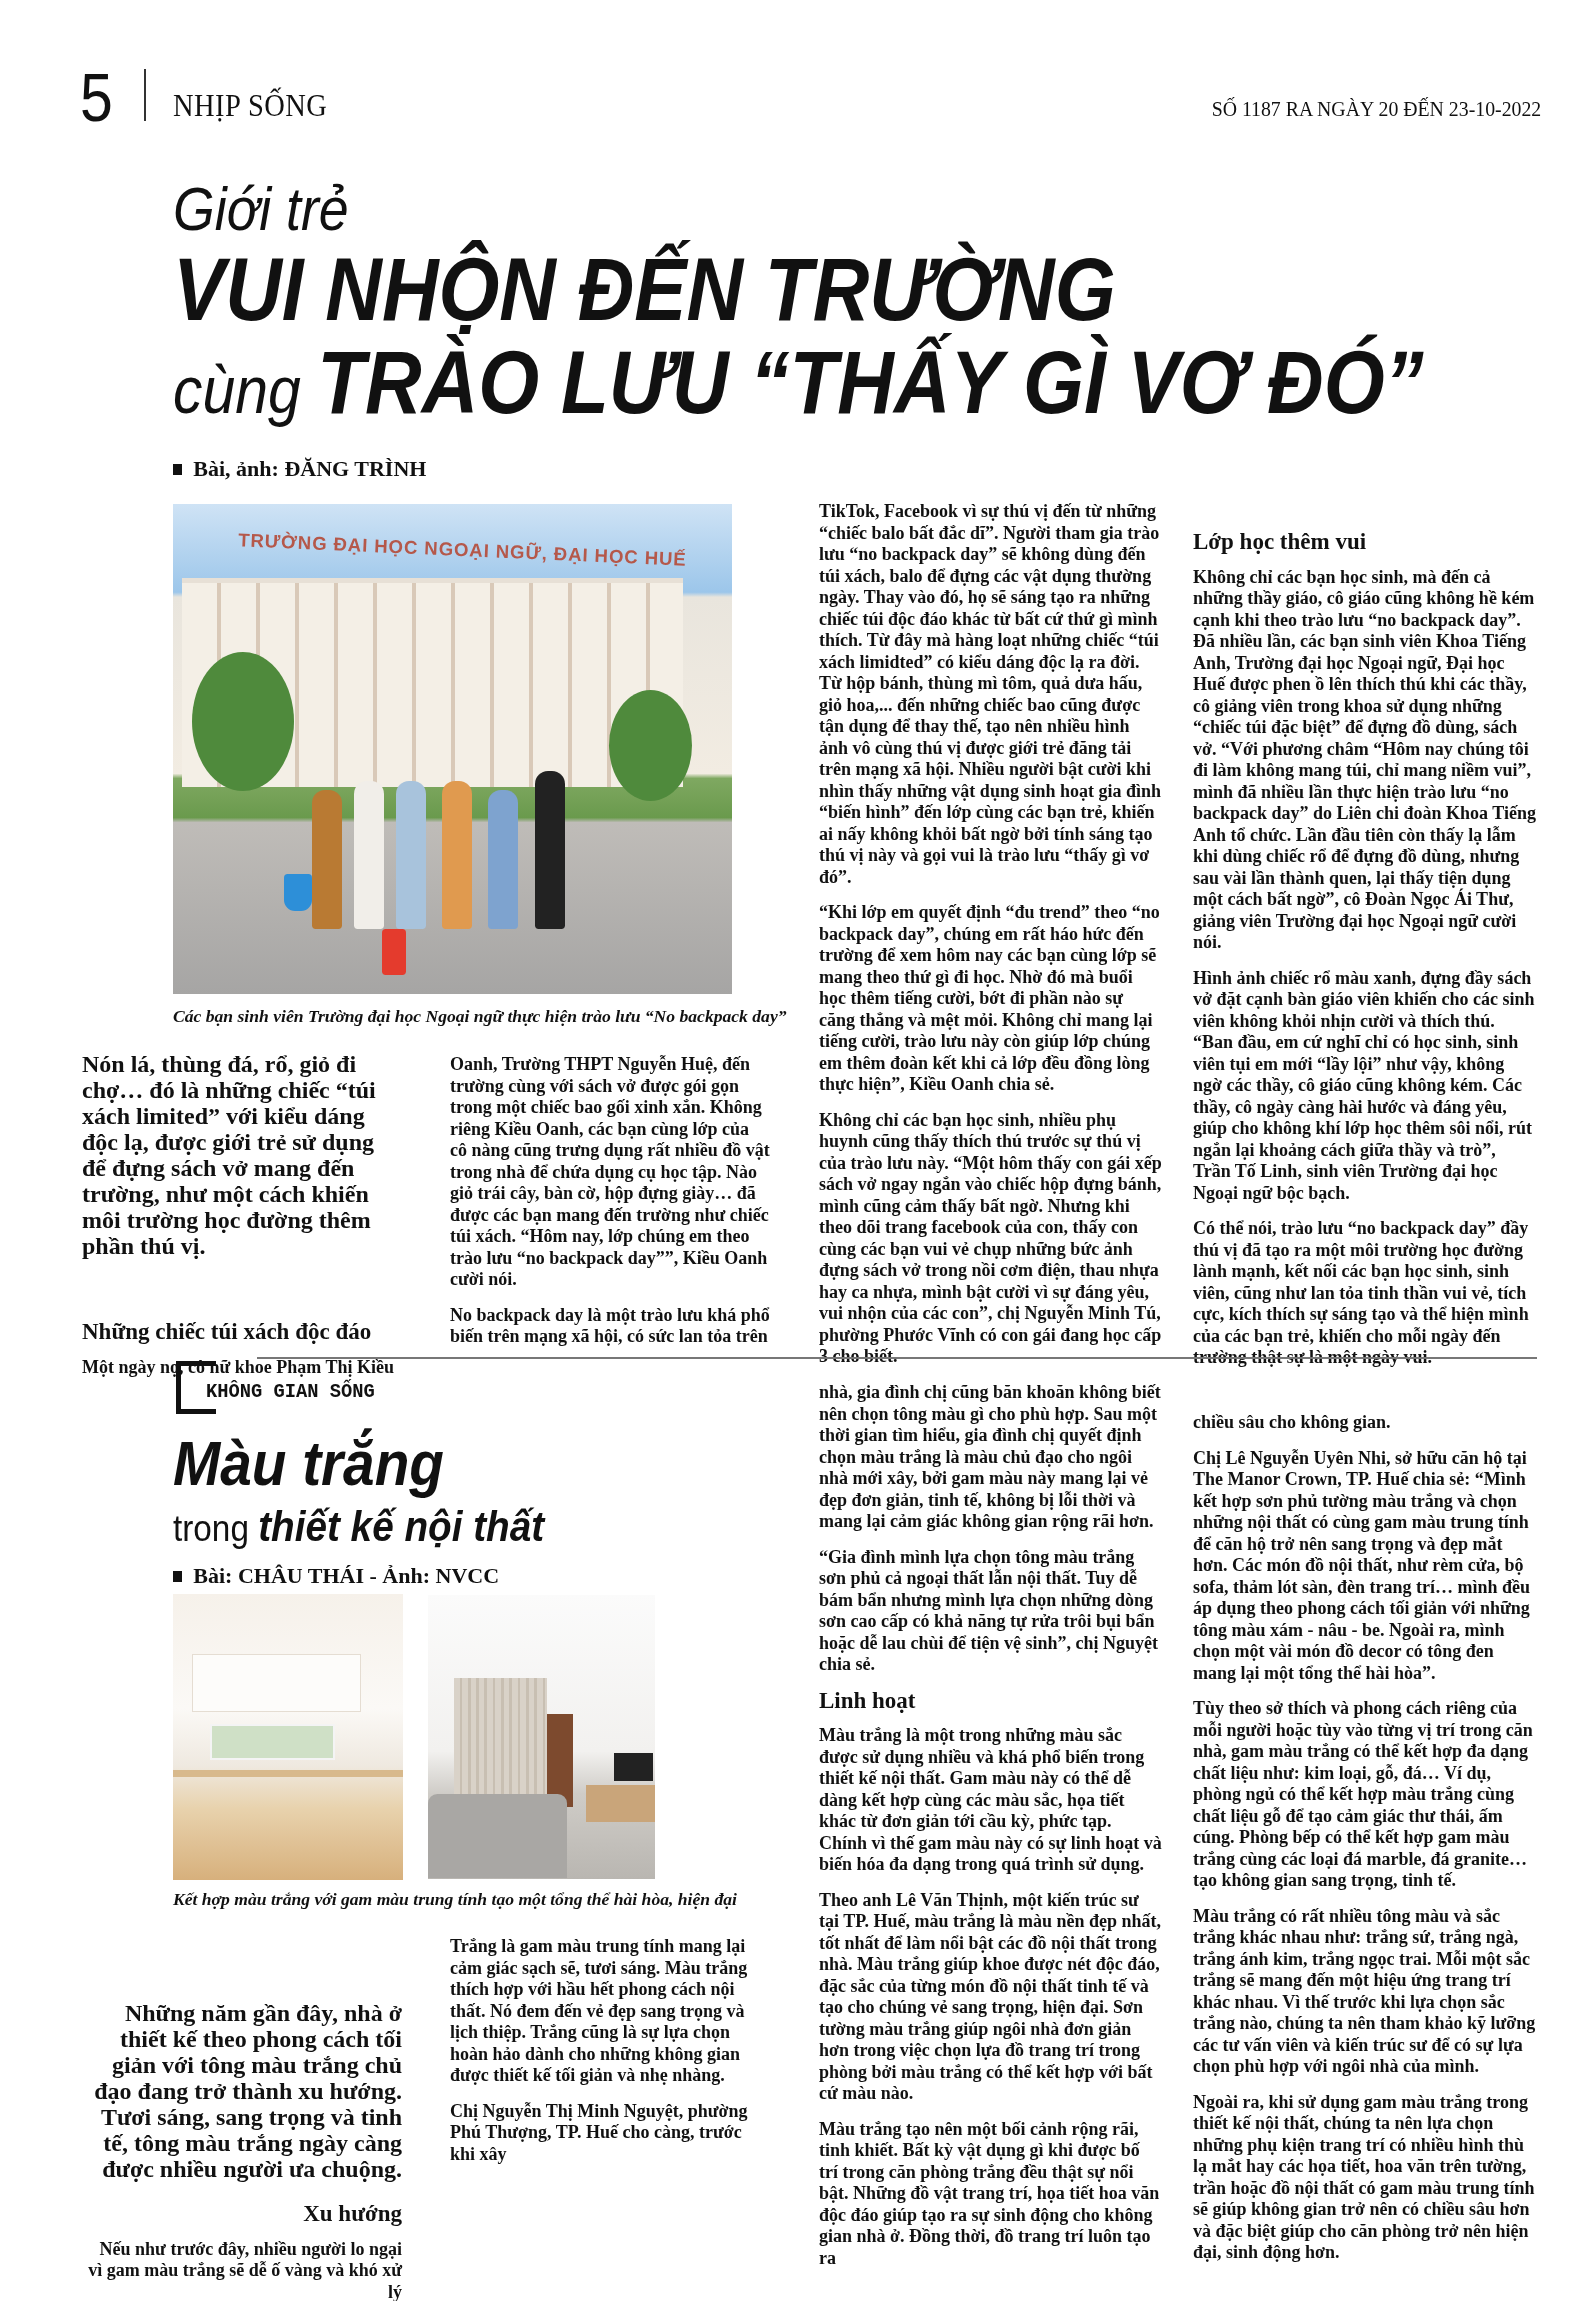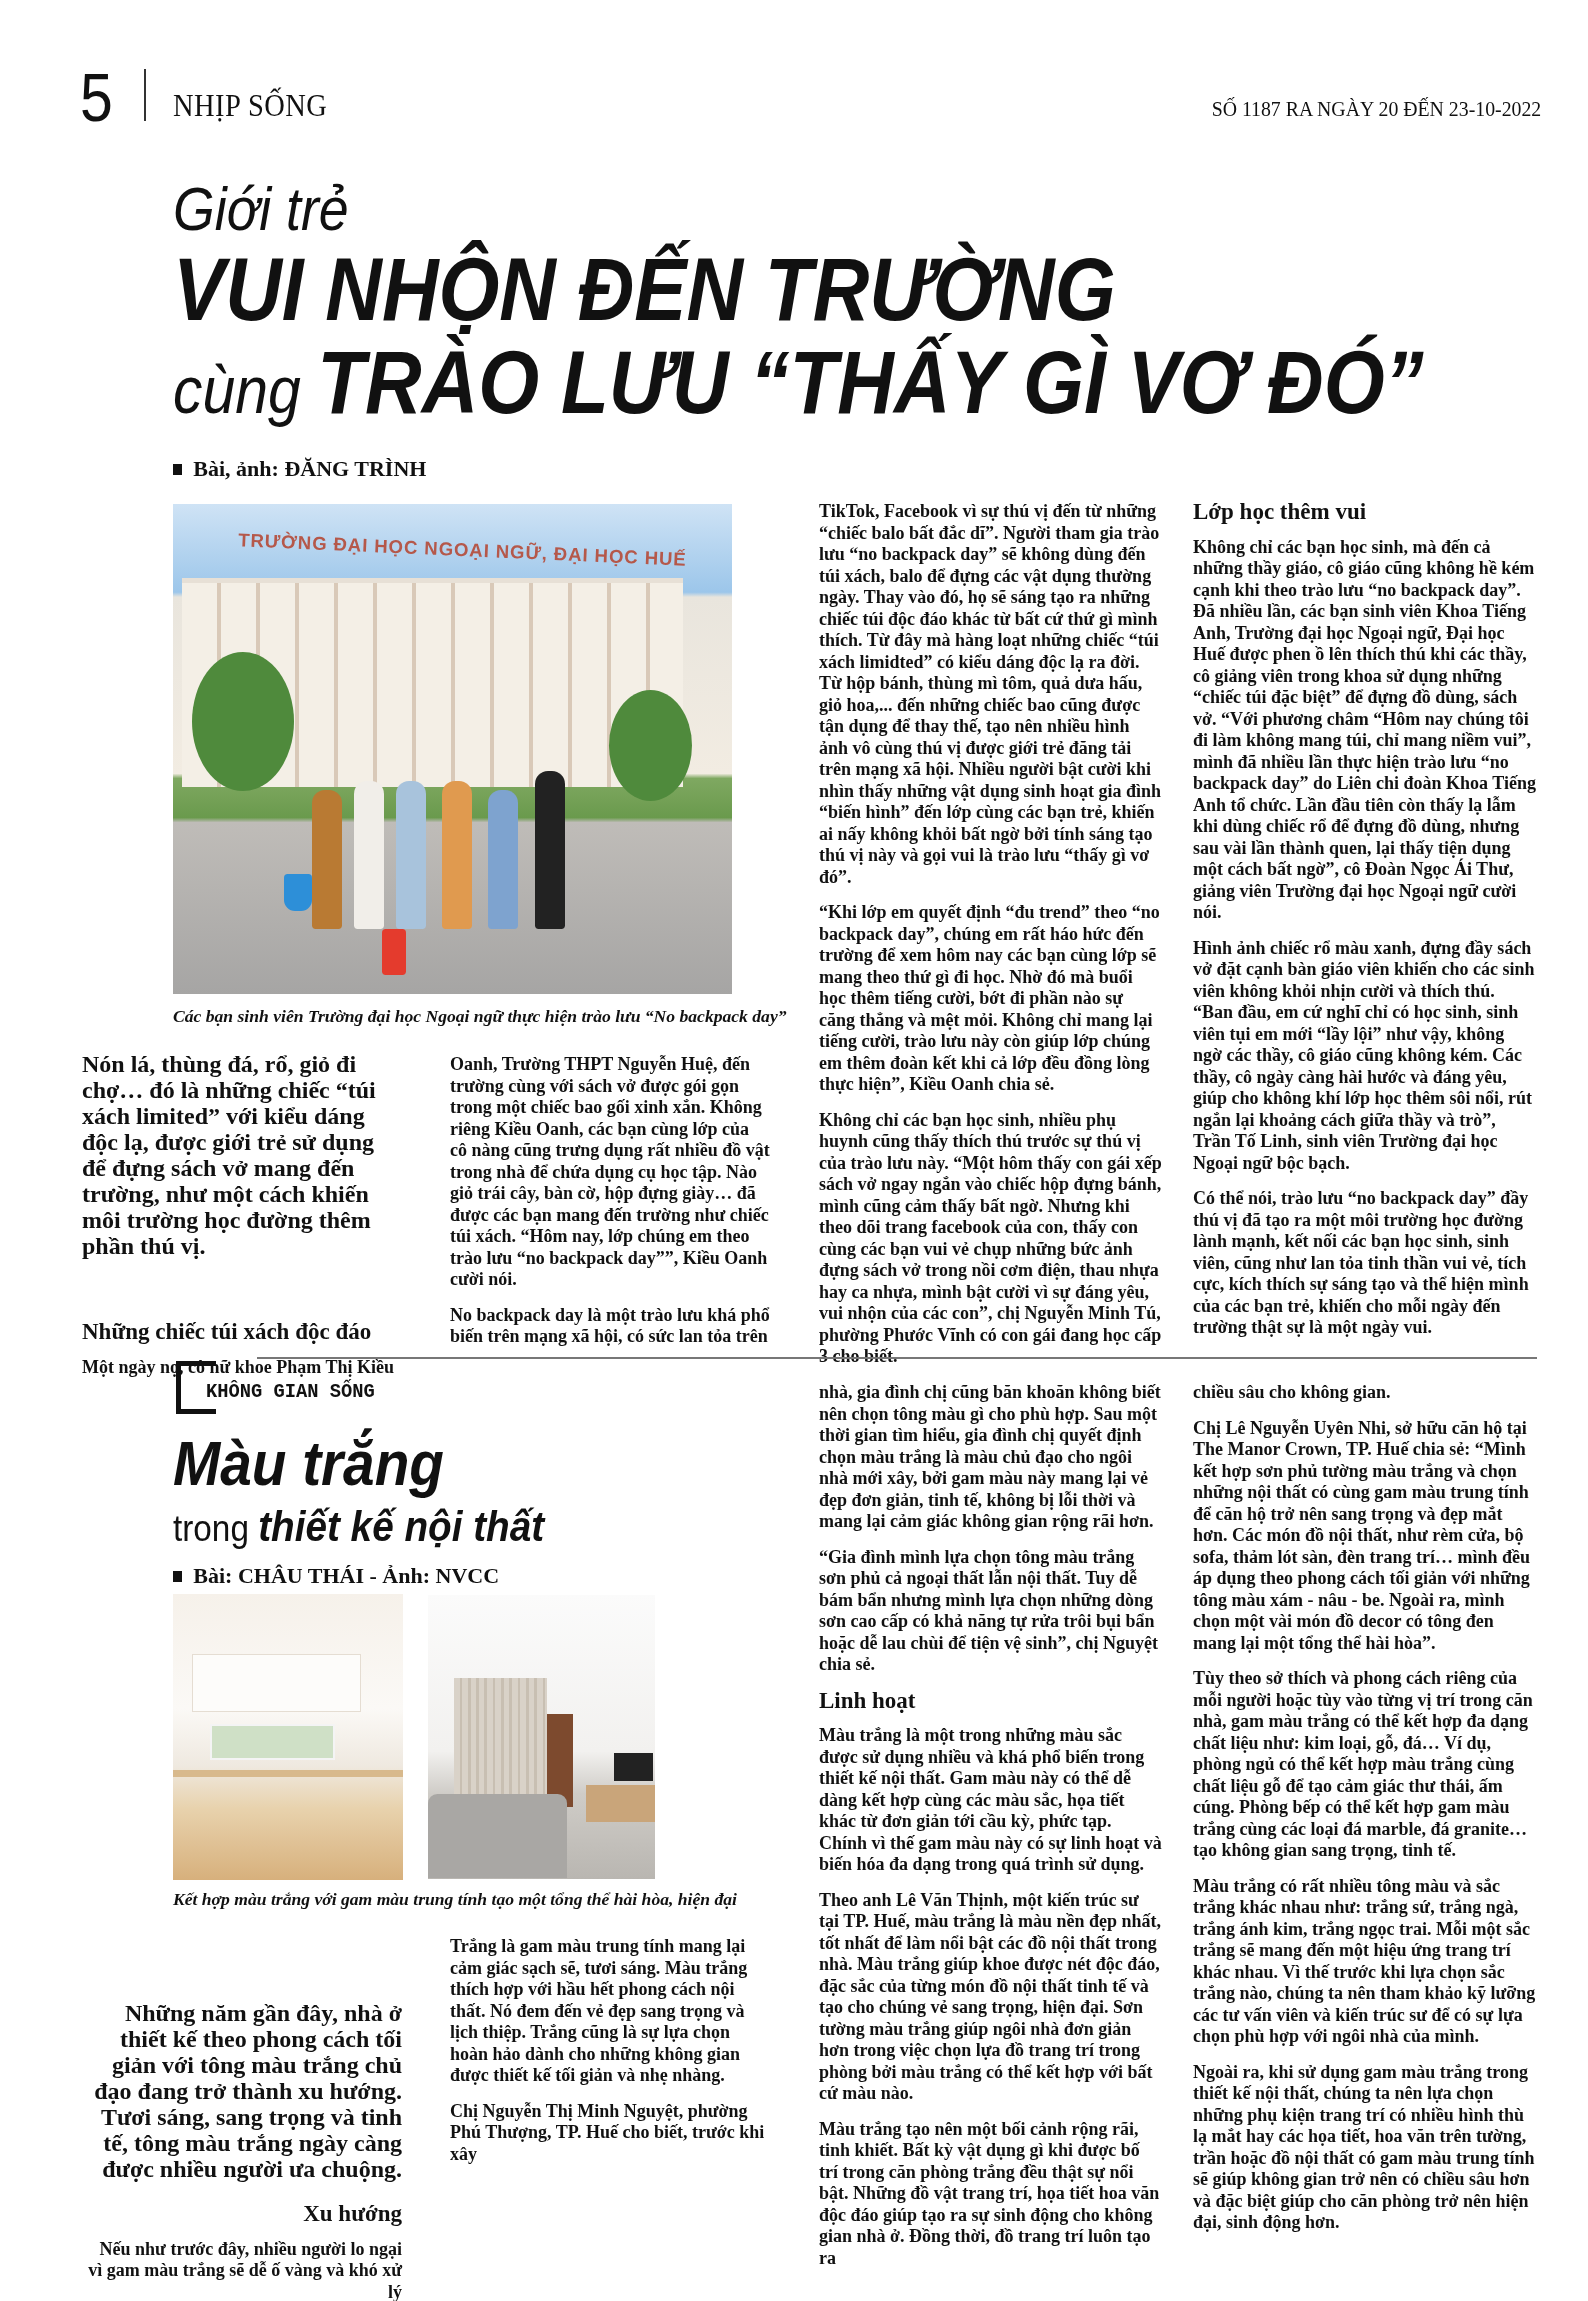--- a/index.html
+++ b/index.html
@@ -31,21 +31,21 @@
 
     
     .body-col { font-size:18px; line-height:21.5px; color:#111; text-align:left; }
     .body-col p { margin:0 0 14px 0;font-weight:bold; }
     .lead { font-size:24px; line-height:26px; font-weight:700; }
     .subhead { font-size:23px; font-weight:700; margin:0 0 9.3px 0; }
 
     .c1 { left:82px; width:320px; }
     .c2 { left:450px; width:320px; }
     .c3 { left:819px; width:343px; }
-    .c4 { left:1193px; width:343px; }
+    .c4 { left:1193px; width:343px;margin-top:30px; }
 
     
     .divider { left:257px; top:1357px; width:1280px; height:1.9px; background:#777; }
     .section-tag-box { left:176px; top:1361px; width:35px; height:43px; border:5.6px solid #111; border-right:none; }
     .section-tag { left:206px; top:1380px; font-family:"Liberation Mono", monospace; font-weight:700; font-size:20.4px; letter-spacing:0px; transform:scaleX(0.92); transform-origin:left; white-space:nowrap; }
     .t2-line1 { left:173px; top:1428px; font-family:"Liberation Sans", sans-serif; font-style:italic; font-weight:700; font-size:63px; line-height:70px; transform:scaleX(0.9); transform-origin:left; white-space:nowrap; }
     .t2-line2 { left:173px; top:1503px; font-family:"Liberation Sans", sans-serif; font-size:37px; line-height:46px; white-space:nowrap; transform:scaleX(0.9); transform-origin:left; }
     .t2-line2 .light { font-weight:400; }
     .t2-line2 .heavy { font-style:italic; font-weight:700; font-size:43px; }
     .byline2 { left:173px; top:1563px; }
@@ -149,21 +149,21 @@
 <div class="abs caption cap2">Kết hợp màu trắng với gam màu trung tính tạo một tổng thể hài hòa, hiện đại</div>
 
 <div class="abs body-col c1 c1b">
   <p class="lead">Những năm gần đây, nhà ở thiết kế theo phong cách tối giản với tông màu trắng chủ đạo đang trở thành xu hướng. Tươi sáng, sang trọng và tinh tế, tông màu trắng ngày càng được nhiều người ưa chuộng.</p>
   <div style="height:7.4px;"></div>
   <p class="subhead">Xu hướng</p>
   <p>Nếu như trước đây, nhiều người lo ngại vì gam màu trắng sẽ dễ ố vàng và khó xử lý</p>
 </div>
 <div class="abs body-col c2 c2b">
   <p>Trắng là gam màu trung tính mang lại cảm giác sạch sẽ, tươi sáng. Màu trắng thích hợp với hầu hết phong cách nội thất. Nó đem đến vẻ đẹp sang trọng và lịch thiệp. Trắng cũng là sự lựa chọn hoàn hảo dành cho những không gian được thiết kế tối giản và nhẹ nhàng.</p>
-  <p>Chị Nguyễn Thị Minh Nguyệt, phường Phú Thượng, TP. Huế cho biết, trước khi xây</p>
+  <p>Chị Nguyễn Thị Minh Nguyệt, phường Phú Thượng, TP. Huế cho càng, trước khi xây</p>
 </div>
 <div class="abs body-col c3 c3b">
   <p>nhà, gia đình chị cũng băn khoăn không biết nên chọn tông màu gì cho phù hợp. Sau một thời gian tìm hiểu, gia đình chị quyết định chọn màu trắng là màu chủ đạo cho ngôi nhà mới xây, bởi gam màu này mang lại vẻ đẹp đơn giản, tinh tế, không bị lỗi thời và mang lại cảm giác không gian rộng rãi hơn.</p>
   <p>“Gia đình mình lựa chọn tông màu trắng sơn phủ cả ngoại thất lẫn nội thất. Tuy dễ bám bẩn nhưng mình lựa chọn những dòng sơn cao cấp có khả năng tự rửa trôi bụi bẩn hoặc dễ lau chùi để tiện vệ sinh”, chị Nguyệt chia sẻ.</p>
   <p class="subhead">Linh hoạt</p>
   <p>Màu trắng là một trong những màu sắc được sử dụng nhiều và khá phổ biến trong thiết kế nội thất. Gam màu này có thể dễ dàng kết hợp cùng các màu sắc, họa tiết khác từ đơn giản tới cầu kỳ, phức tạp. Chính vì thế gam màu này có sự linh hoạt và biến hóa đa dạng trong quá trình sử dụng.</p>
   <p>Theo anh Lê Văn Thịnh, một kiến trúc sư tại TP. Huế, màu trắng là màu nền đẹp nhất, tốt nhất để làm nổi bật các đồ nội thất trong nhà. Màu trắng giúp khoe được nét độc đáo, đặc sắc của từng món đồ nội thất tinh tế và tạo cho chúng vẻ sang trọng, hiện đại. Sơn tường màu trắng giúp ngôi nhà đơn giản hơn trong việc chọn lựa đồ trang trí trong phòng bởi màu trắng có thể kết hợp với bất cứ màu nào.</p>
   <p>Màu trắng tạo nên một bối cảnh rộng rãi, tinh khiết. Bất kỳ vật dụng gì khi được bố trí trong căn phòng trắng đều thật sự nổi bật. Những đồ vật trang trí, họa tiết hoa văn độc đáo giúp tạo ra sự sinh động cho không gian nhà ở. Đồng thời, đồ trang trí luôn tạo ra</p>
 </div>
 <div class="abs body-col c4 c4b">

